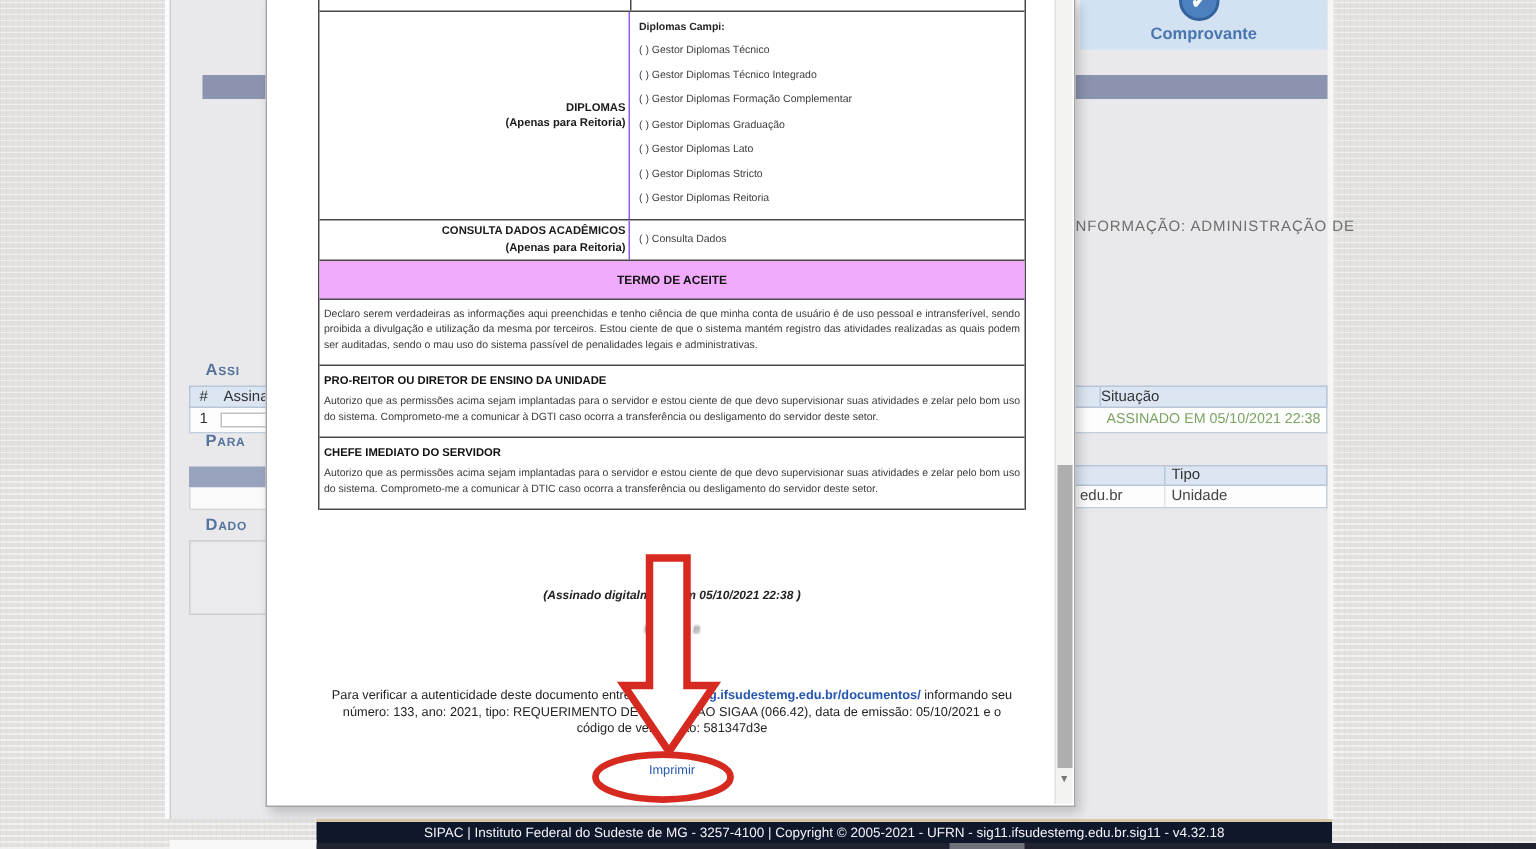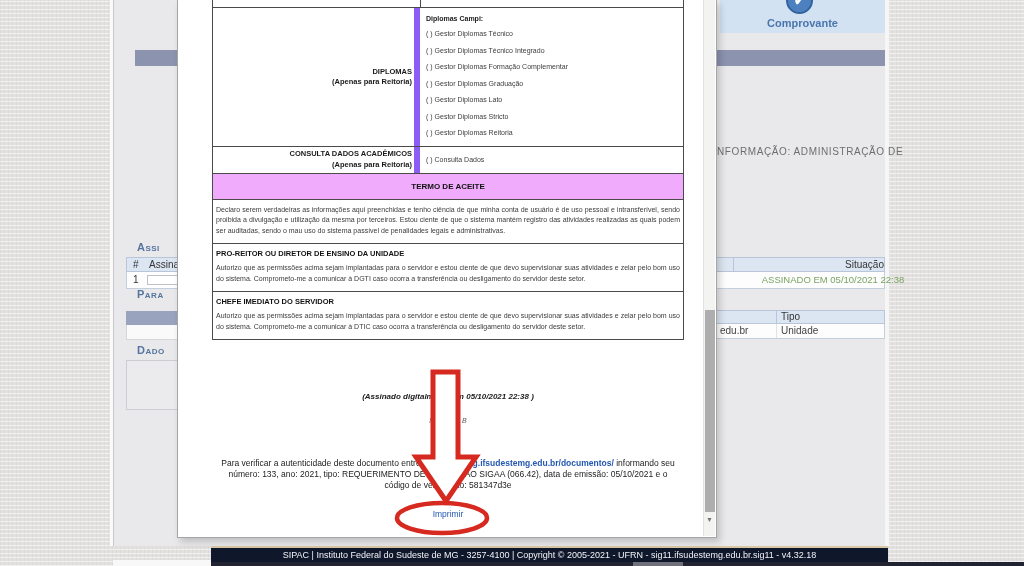--- a/index.html
+++ b/index.html
@@ -32,29 +32,29 @@
 
   .bg-title { color:#56749c; font-weight:bold; font-size:11px; font-variant:small-caps; letter-spacing:0.5px; }
   .t-assi { left:137px; top:241px; }
   .t-inte { left:137px; top:288px; }
   .t-dado { left:137px; top:344px; }
 
   .tableA-head { left:126px; top:257px; width:759px; height:15px; background:#dce6f2;
     border:1px solid #b9c5d8; font-size:10px; color:#333; }
   .tableA-head .c-num { position:absolute; left:6px; top:1px; }
   .tableA-head .c-ass { position:absolute; left:22px; top:1px; }
-  .tableA-head .c-sit { position:absolute; left:607px; width:150px; text-align:right; top:1px; }
+  .tableA-head .c-sit { position:absolute; left:607px; width:150px; text-align:left; top:1px; }
   .tableA-head .vdiv { position:absolute; left:606px; top:0; bottom:0; border-left:1px solid #b9c5d8; }
   .tableA-row { left:126px; top:272px; width:759px; height:17px; background:#fdfdfd;
     border:1px solid #c4cfde; border-top:none; font-size:10px; color:#333; }
   .tableA-row .r-num { position:absolute; left:6px; top:2px; }
   .tableA-row .r-input { position:absolute; left:20px; top:3px; width:38px; height:10px;
     background:#fff; border:1px solid #c0c0c6; }
   .tableA-row .r-sit { position:absolute; left:607px; width:150px; text-align:center; top:2px;
-    color:#7ca463; font-size:9.5px;margin-left:24px; }
+    color:#7ca463; font-size:9.5px; }
 
   .bar2 { left:126px; top:311px; width:260px; height:14px; background:#9aa3bd; }
   .lightrow { left:126px; top:325px; width:260px; height:15px; background:#fafafa; border:1px solid #d5d5da; border-top:none; }
 
   .tableB-head { left:600px; top:310px; width:285px; height:14px; background:#dce6f2;
     border:1px solid #b9c5d8; font-size:10px; color:#333; }
   .tableB-head .c-tipo { position:absolute; left:180px; top:0; }
   .tableB-head .vdiv { position:absolute; left:175px; top:0; bottom:0; border-left:1px solid #b9c5d8; }
   .tableB-row { left:600px; top:324px; width:285px; height:15px; background:#fdfdfd;
     border:1px solid #c4cfde; border-top:none; font-size:10px; color:#444; }
@@ -78,21 +78,21 @@
   .scrollbar { position:absolute; top:0; right:1px; width:12px; height:536px;
     background:#f3f3f2; border-left:1px solid #e2e2e0; }
   .sb-thumb { position:absolute; left:1px; top:310px; width:10px; height:202px; background:#aeaeae; }
   .sb-down { position:absolute; left:0; top:516px; width:100%; text-align:center; font-size:7px; color:#777; }
 
   .doc { position:absolute; left:34px; top:0; width:472px; }
   .doc-table { border-left:1px solid #4a4a4a; border-right:1px solid #4a4a4a; }
   .stub-row { height:8px; border-bottom:1px solid #4a4a4a; position:relative; }
   .stub-div { position:absolute; left:207px; top:0; bottom:0; border-left:1px solid #4a4a4a; }
   .perm-row { display:flex; border-bottom:1px solid #4a4a4a; }
-  .perm-label { width:207px; border-right:6px solid #8b5cf6; display:flex; flex-direction:column;
+  .perm-label { width:207px; border-right:1px solid #8b5cf6; display:flex; flex-direction:column;
     justify-content:center; align-items:flex-end; text-align:right; padding:2px 2px;
     font-size:7.5px; font-weight:bold; color:#1a1a1a; line-height:1.35; }
   .perm-items { flex:1; padding:4px 6px 0; font-size:7px; color:#3c3c3c; }
   .items-title { font-weight:bold; color:#222; margin:3px 0 8px; }
   .perm-item { margin:0 0 9.5px; }
   .row1 { min-height:134px; }
   .row2 { min-height:27px; }
   .row2 .perm-items { display:flex; align-items:center; padding:0 6px; }
   .termo-head { height:26px; border-bottom:1px solid #4a4a4a; background:#f0abfc;
     display:flex; align-items:center; justify-content:center;

